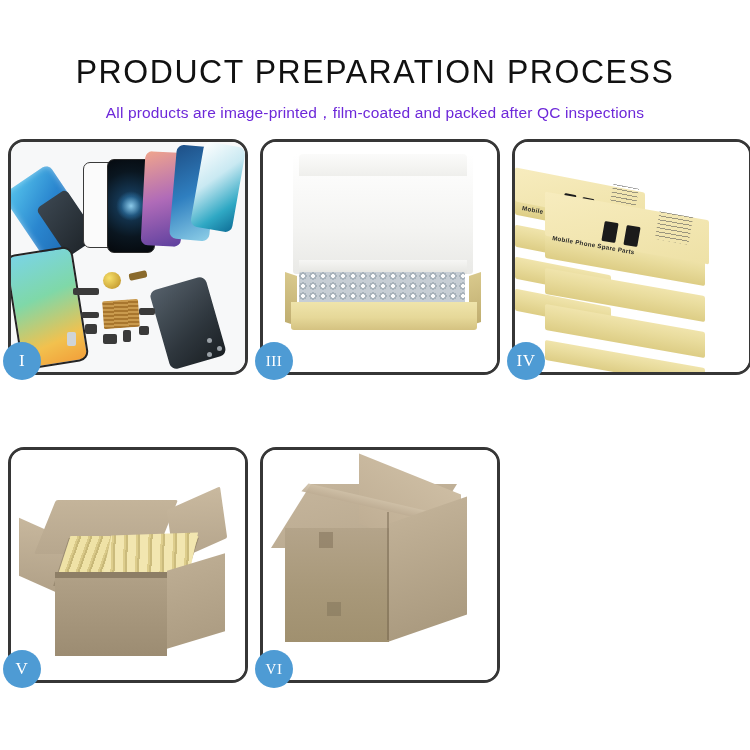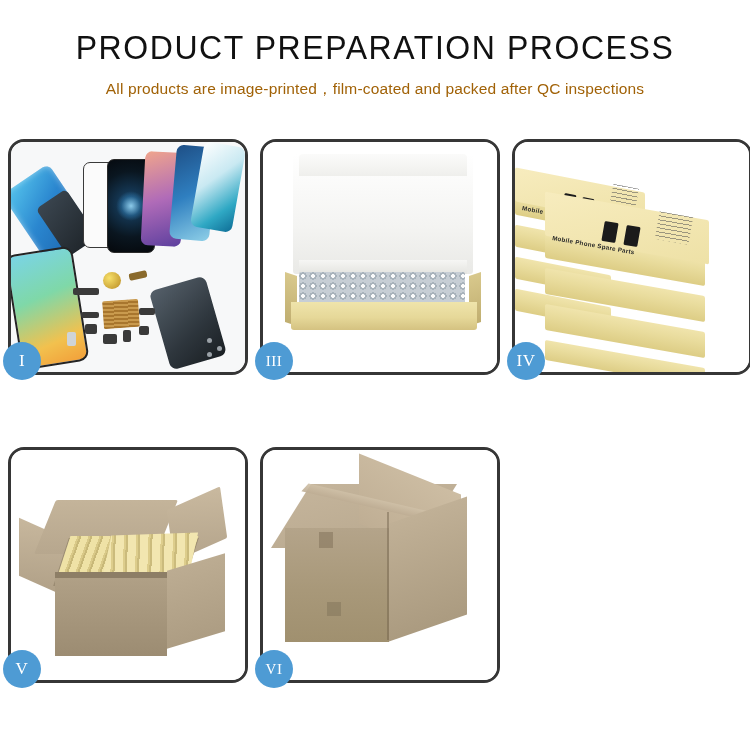--- a/index.html
+++ b/index.html
@@ -11,36 +11,36 @@
     height: 750px;
     background: #ffffff;
     font-family: "Liberation Sans", sans-serif;
     overflow: hidden;
     position: relative;
   }
 
   
   .header {
     width: 750px;
-    padding-top: 28px;
+    padding-top: 52px;
     text-align: center;
   }
   .page-title {
     font-size: 33px;
     font-weight: 500;
     color: #111111;
     letter-spacing: 1.6px;
     line-height: 40px;
     white-space: nowrap;
     transform: scaleX(0.97);
   }
   .page-subtitle {
     font-size: 15.5px;
     font-weight: 400;
-    color: #a16207;
+    color: #6d28d9;
     letter-spacing: 0.15px;
     line-height: 22px;
     margin-top: 10px;
     white-space: nowrap;
   }
 
   
   .grid {
     position: absolute;
     top: 139px;

